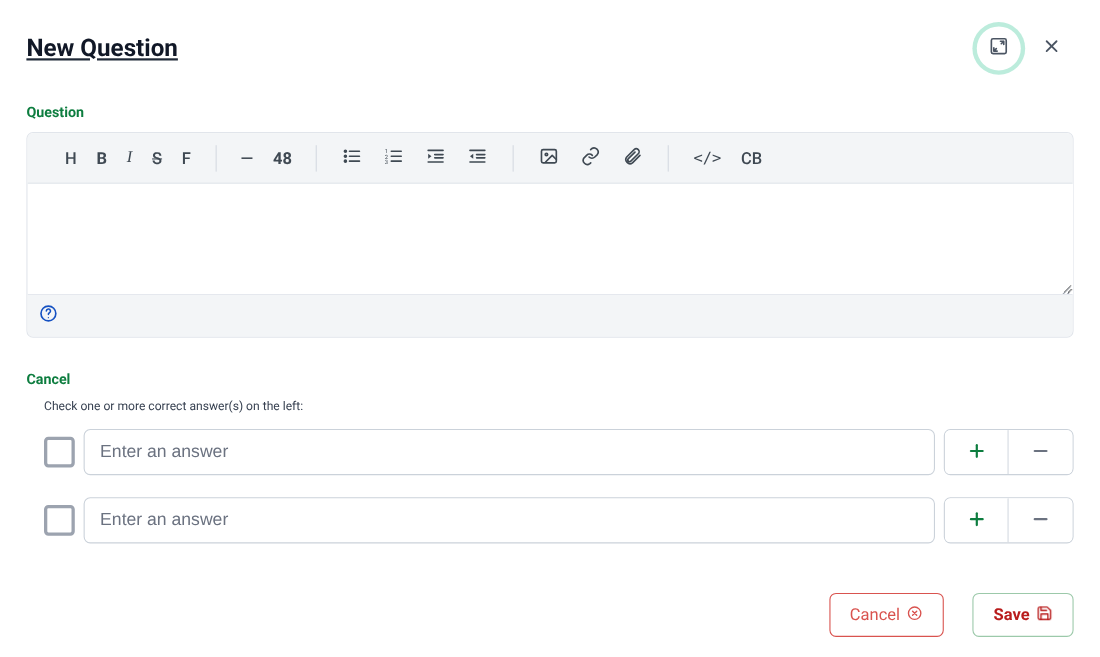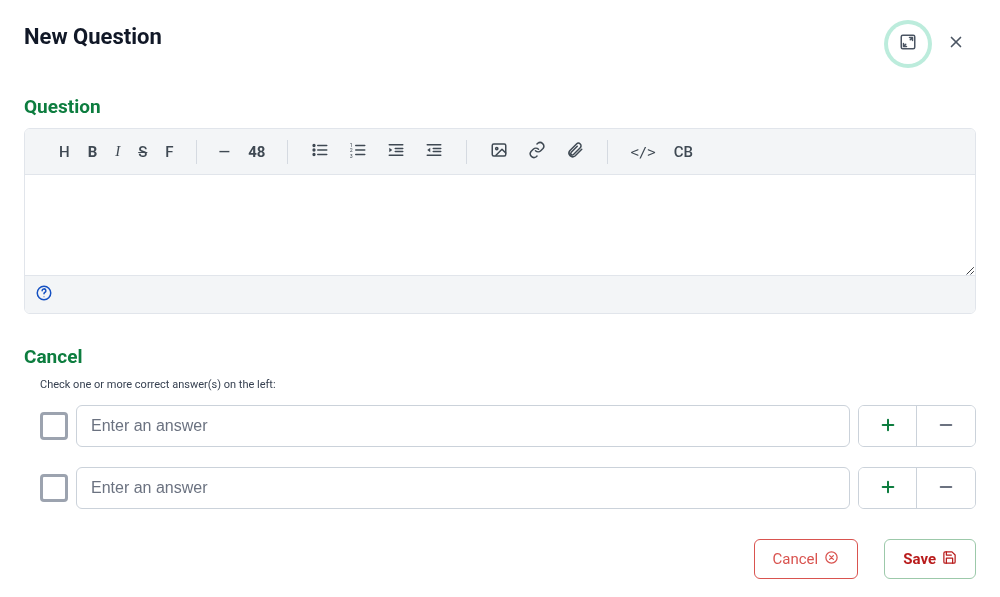--- a/index.html
+++ b/index.html
@@ -11,23 +11,24 @@
     color: #1f2937;
   }
   .modal {
     width: 1000px;
     height: 597px;
     padding: 24px;
     position: relative;
   }
   .header {
     display: flex;
-    align-items: flex-start;
+    align-items: center;
     justify-content: space-between;
     margin-bottom: 28px;
+    text-decoration: underline;
   }
   .title {
     font-size: 22px;
     font-weight: 700;
     color: #111827;
   }
   .header-actions {
     display: flex;
     align-items: center;
     gap: 8px;
@@ -49,21 +50,21 @@
     height: 40px;
     display: flex;
     align-items: center;
     justify-content: center;
     cursor: pointer;
     color: #4b5563;
   }
   .section-label {
     color: #0d7d3f;
     font-weight: 700;
-    font-size: 19px;
+    font-size: 13px;
     margin-bottom: 10px;
     margin-top: 31px;
   }
   .editor-wrap {
     border: 1px solid #e1e5eb;
     border-radius: 6px;
     overflow: hidden;
     margin-bottom: 20px;
   }
   .toolbar {

